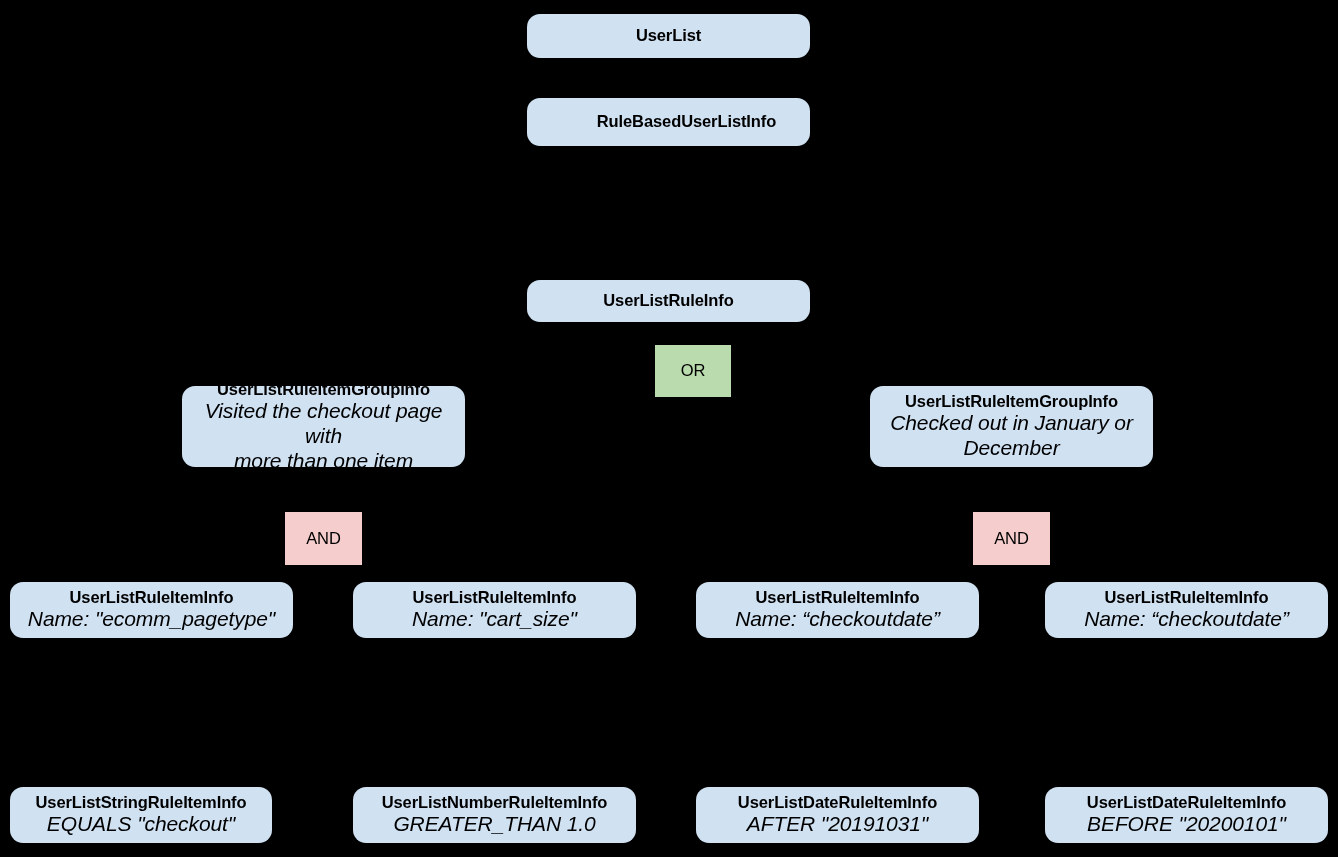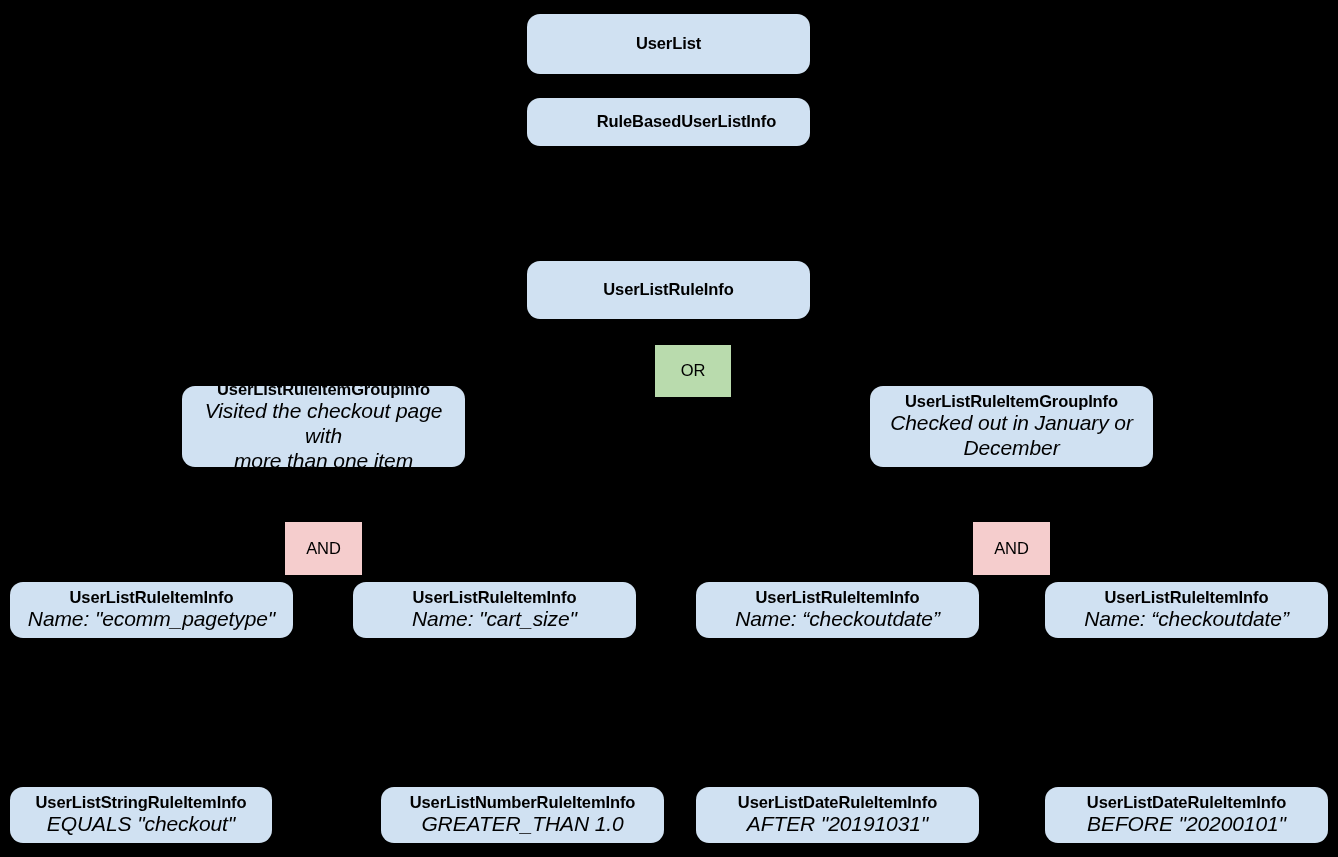--- a/index.html
+++ b/index.html
@@ -68,21 +68,21 @@
     border-radius: 0;
     font-weight: normal;
     font-size: 16.5px;
   }
   .node.op .title {
     font-weight: normal;
     font-size: 16.5px;
   }
 
   .op-or  { background: #b9dbad; }
-  .op-and { background: #f5cdcd; margin-top: 10px; }
+  .op-and { background: #f5cdcd; }
 </style>
 </head>
 <body>
 
 <div id="canvas">
 
   <svg id="edges" viewBox="0 0 1338 857" xmlns="http://www.w3.org/2000/svg">
     <g stroke="#000000" stroke-width="2" fill="none">
 
       <path d="M668,62 L668,98"></path>
@@ -120,30 +120,30 @@
       <polygon points="495,582 489,574 500,572"></polygon>
       <polygon points="838,582 833,572 844,574"></polygon>
       <polygon points="1186,582 1180,574 1191,572"></polygon>
       <polygon points="151,787 146,777 156,777"></polygon>
       <polygon points="495,787 490,777 500,777"></polygon>
       <polygon points="838,787 833,777 843,777"></polygon>
       <polygon points="1186,787 1181,777 1191,777"></polygon>
     </g>
   </svg>
 
-  <div class="node klass" style="left:527px; top:14px; width:283px; height:60px;">
+  <div class="node klass" style="left:527px; top:14px; width:283px; height:44px;">
     <span class="title">UserList</span>
   </div>
 
   <div class="node klass" style="left:527px; top:98px; width:283px; height:48px;padding-left:36px;">
     <span class="title">RuleBasedUserListInfo</span>
   </div>
 
 
-  <div class="node klass" style="left:527px; top:261px; width:283px; height:58px;">
+  <div class="node klass" style="left:527px; top:280px; width:283px; height:42px;">
     <span class="title">UserListRuleInfo</span>
   </div>
 
   <div class="node op op-or" style="left:631px; top:345px; width:76px; height:52px;margin-left:24px;">
     <span class="title">OR</span>
   </div>
 
   <div class="node klass" style="left:182px; top:386px; width:283px; height:81px;">
     <span class="title">UserListRuleItemGroupInfo</span>
     <span class="sub">Visited the checkout page with</span>
@@ -182,21 +182,21 @@
   <div class="node klass" style="left:1045px; top:582px; width:283px; height:56px;">
     <span class="title">UserListRuleItemInfo</span>
     <span class="sub">Name: “checkoutdate”</span>
   </div>
 
   <div class="node klass" style="left:10px; top:787px; width:262px; height:56px;">
     <span class="title">UserListStringRuleItemInfo</span>
     <span class="sub">EQUALS "checkout"</span>
   </div>
 
-  <div class="node klass" style="left:353px; top:787px; width:283px; height:56px;margin-left:28px;">
+  <div class="node klass" style="left:353px; top:787px; width:283px; height:56px;">
     <span class="title">UserListNumberRuleItemInfo</span>
     <span class="sub">GREATER_THAN 1.0</span>
   </div>
 
   <div class="node klass" style="left:696px; top:787px; width:283px; height:56px;">
     <span class="title">UserListDateRuleItemInfo</span>
     <span class="sub">AFTER "20191031"</span>
   </div>
 
   <div class="node klass" style="left:1045px; top:787px; width:283px; height:56px;">

